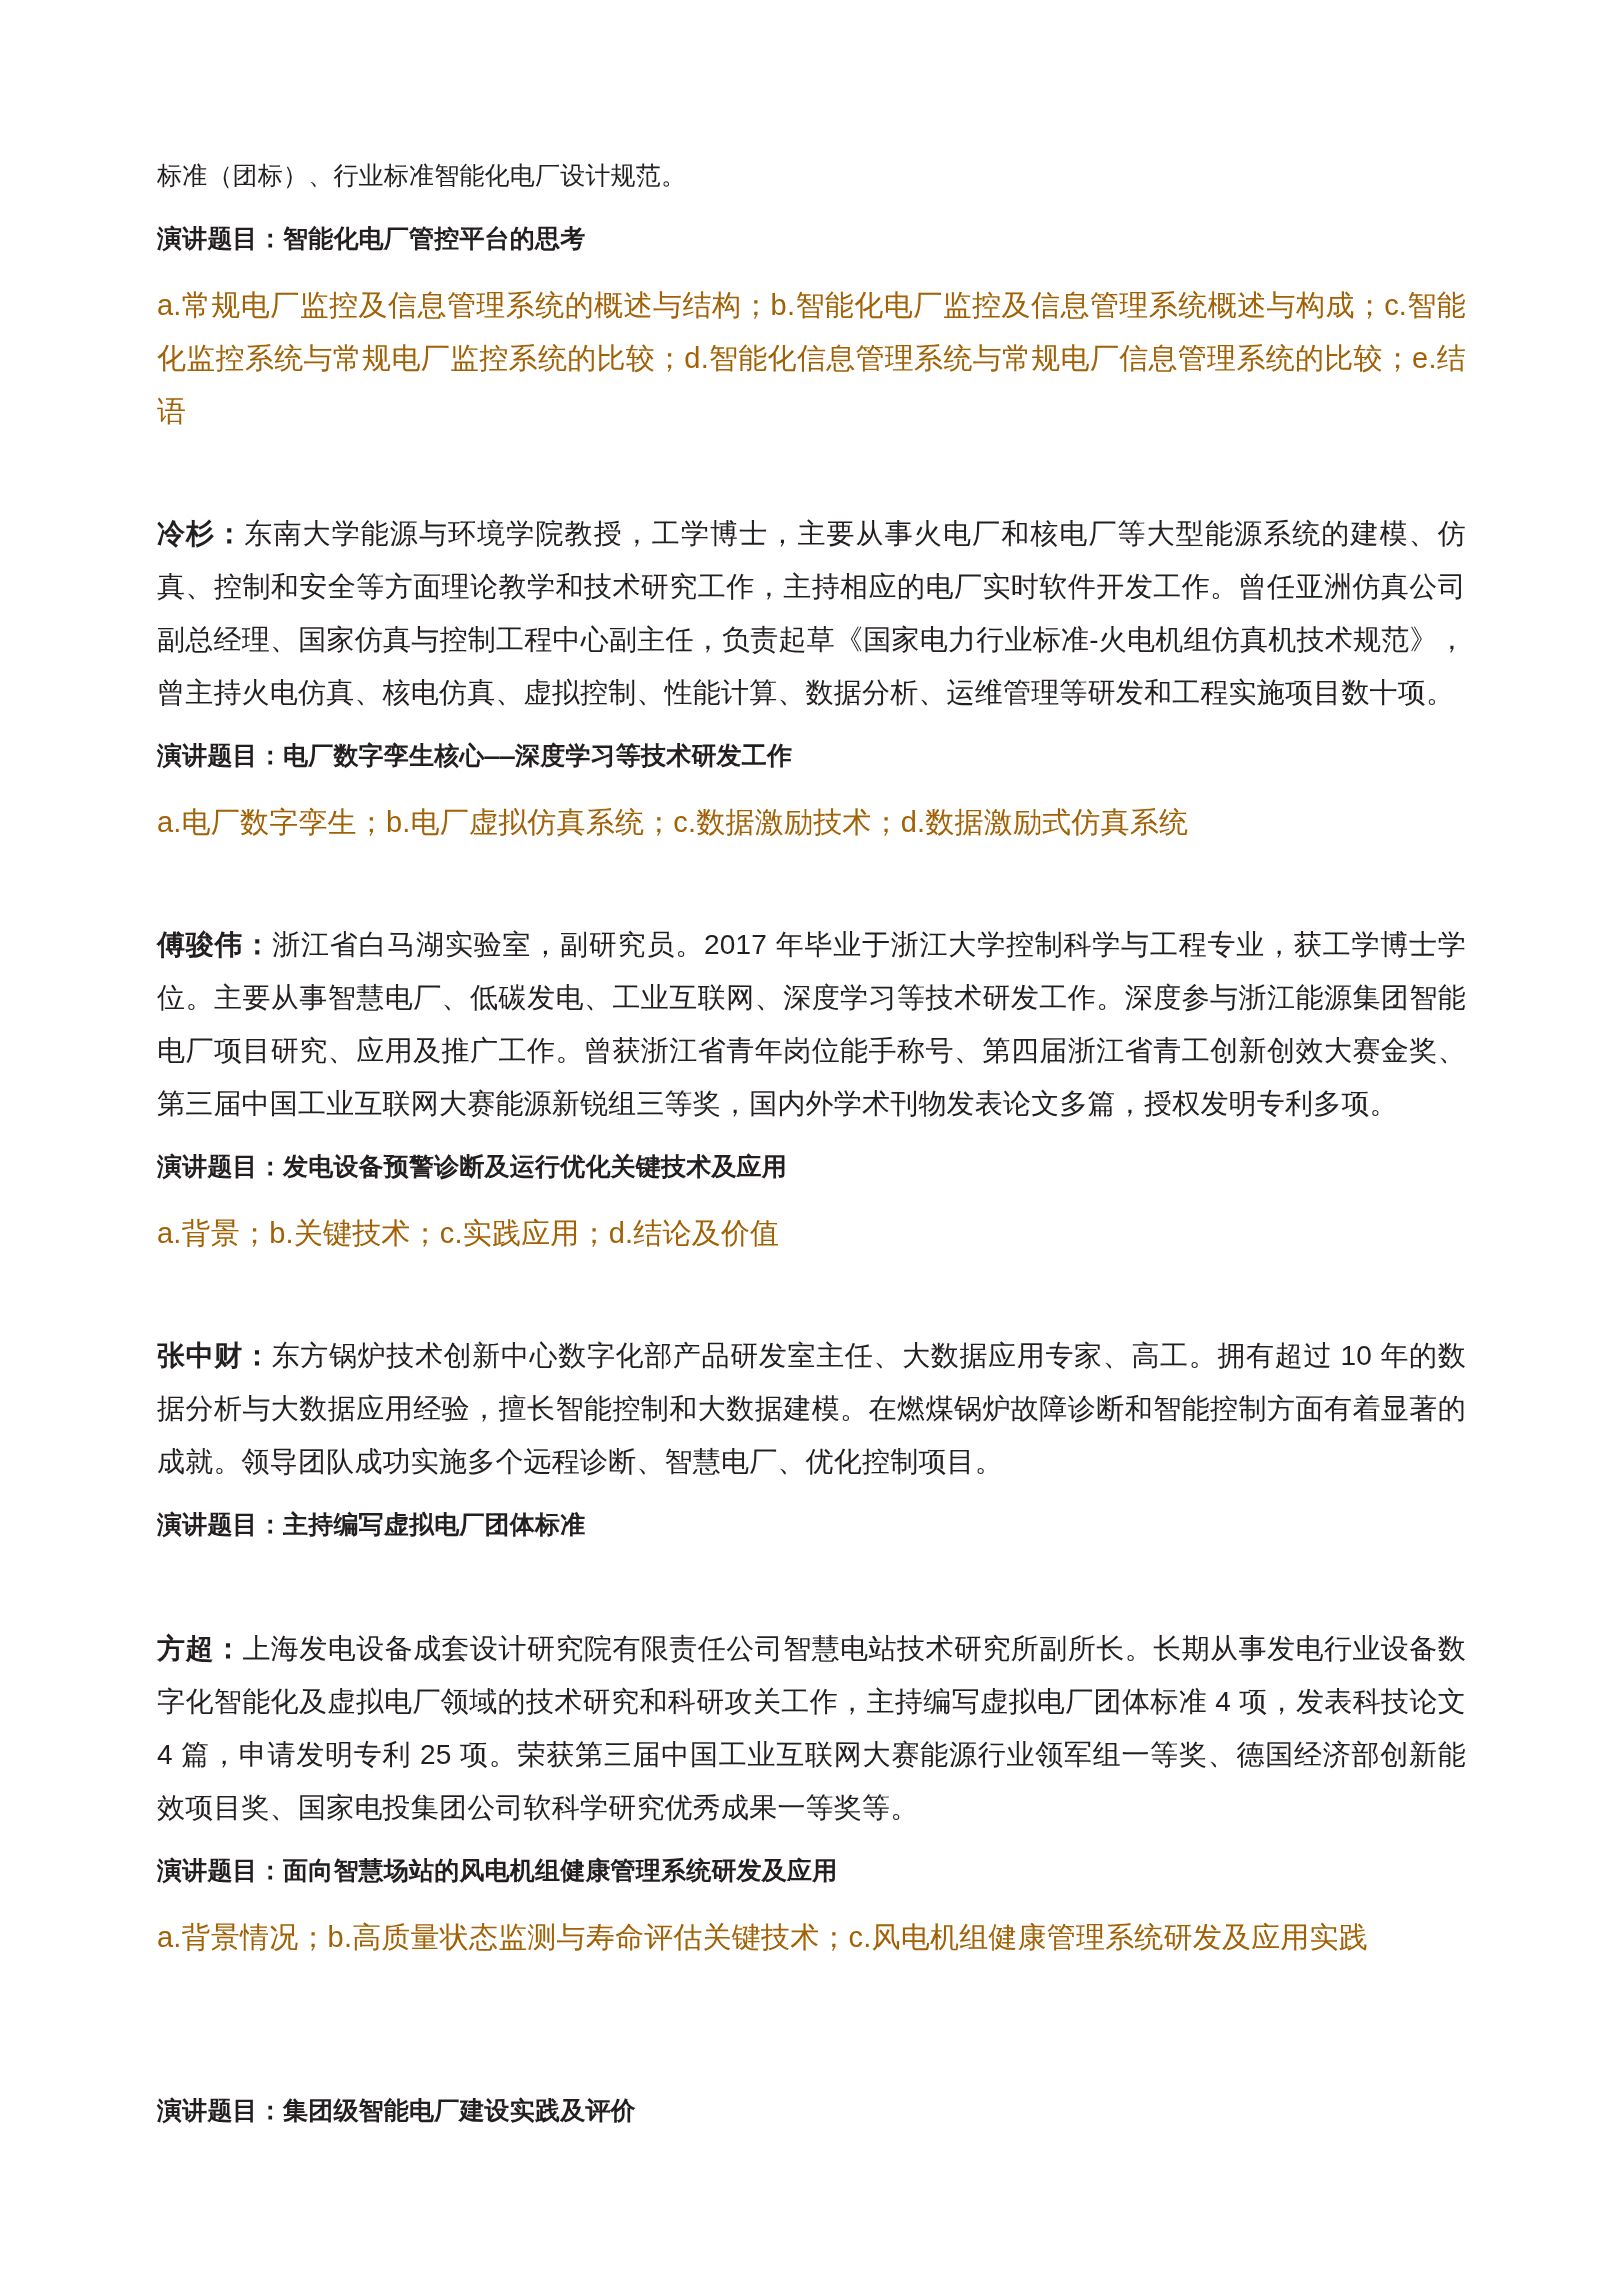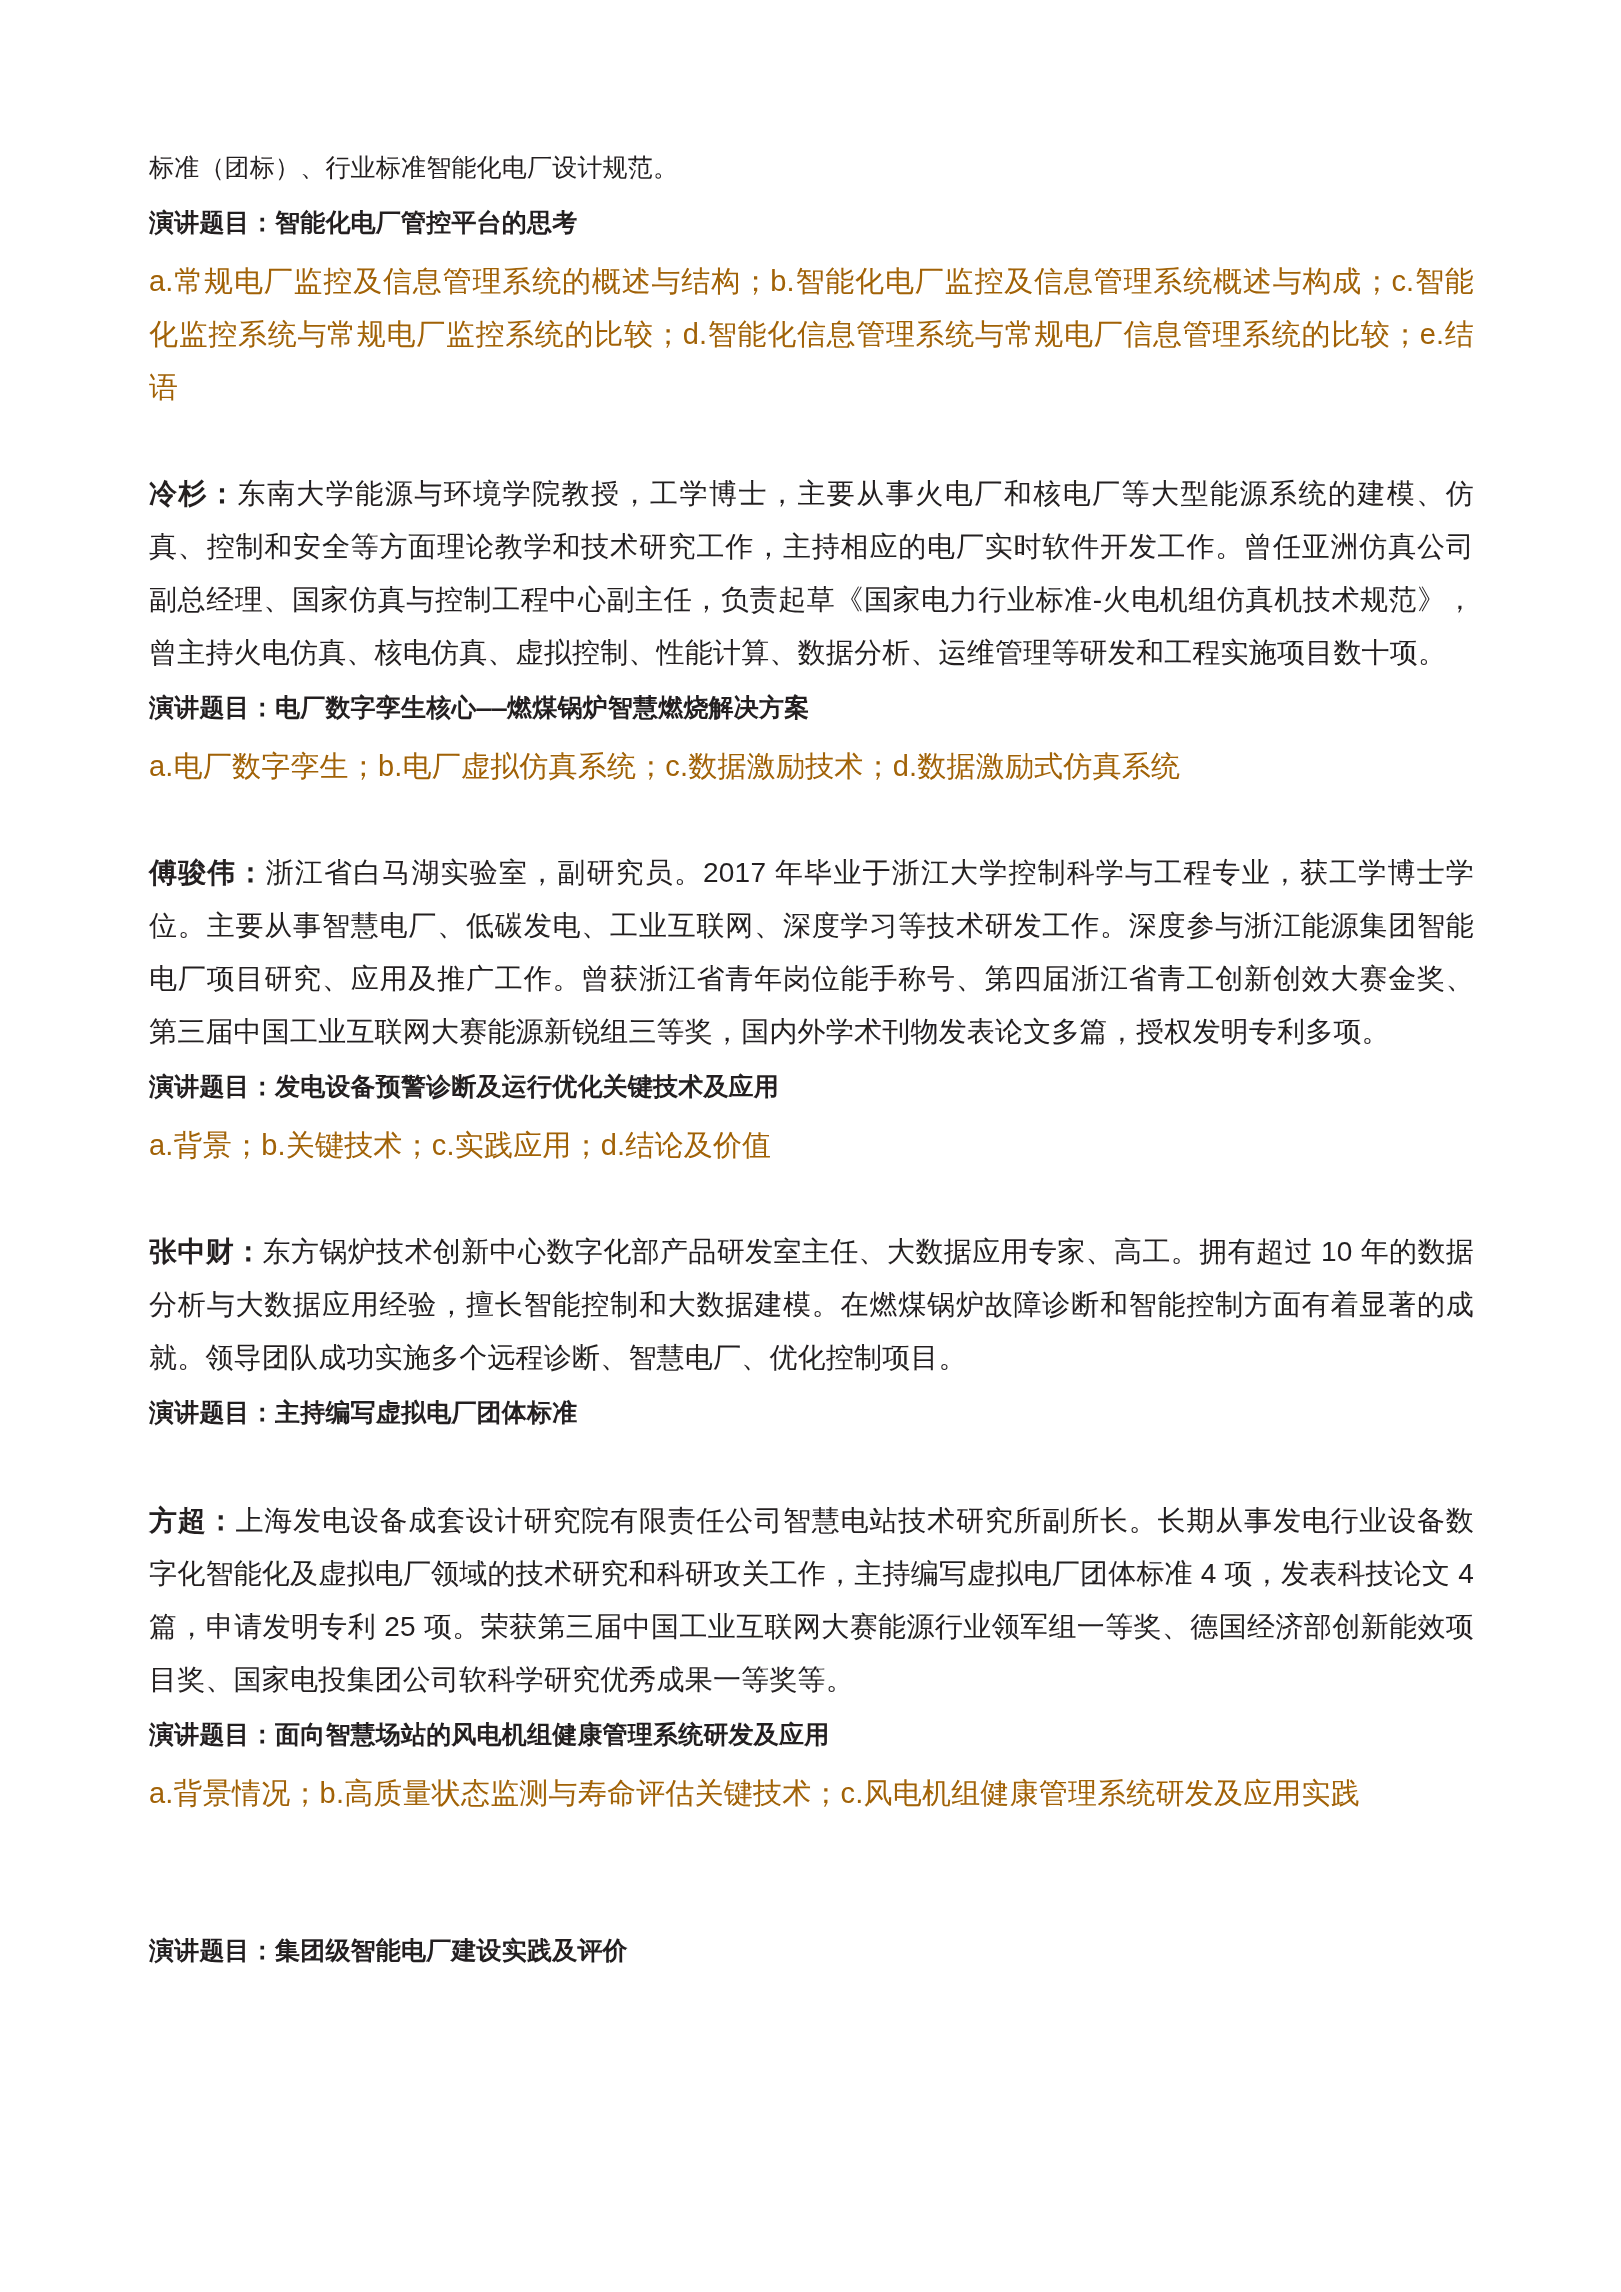--- a/index.html
+++ b/index.html
@@ -19,21 +19,21 @@
     width: 1621px;
     height: 2293px;
     box-sizing: border-box;
     padding: 137px 145px 0 145px;
     background: #ffffff;
   }
   .doc-body {
     width: 1333px;
   }
   p {
-    margin: 4px;
+    margin: 12px;
   }
   .line-top {
     font-size: 25px;
     line-height: 53px;
     color: #231f20;
     letter-spacing: 0.2px;
   }
   .block {
     margin-top: 0;
   }
@@ -77,21 +77,21 @@
 
     <div class="block">
       <p class="title-line"><span>演讲题目：</span><span>智能化电厂管控平台的思考</span></p>
       <p class="outline">a.常规电厂监控及信息管理系统的概述与结构；b.智能化电厂监控及信息管理系统概述与构成；c.智能化监控系统与常规电厂监控系统的比较；d.智能化信息管理系统与常规电厂信息管理系统的比较；e.结语</p>
     </div>
 
     <div class="gap-sm"></div>
 
     <div class="block">
       <p class="bio"><span class="name">冷杉：</span><span>东南大学能源与环境学院教授，工学博士，主要从事火电厂和核电厂等大型能源系统的建模、仿真、控制和安全等方面理论教学和技术研究工作，主持相应的电厂实时软件开发工作。曾任亚洲仿真公司副总经理、国家仿真与控制工程中心副主任，负责起草《国家电力行业标准-火电机组仿真机技术规范》，曾主持火电仿真、核电仿真、虚拟控制、性能计算、数据分析、运维管理等研发和工程实施项目数十项。</span></p>
-      <p class="title-line"><span>演讲题目：</span><span>电厂数字孪生核心——燃煤锅炉智慧燃烧解决方案</span></p>
+      <p class="title-line"><span>演讲题目：</span><span>电厂数字孪生核心——深度学习等技术研发工作</span></p>
       <p class="outline">a.电厂数字孪生；b.电厂虚拟仿真系统；c.数据激励技术；d.数据激励式仿真系统</p>
     </div>
 
     <div class="gap-sm"></div>
 
     <div class="block">
       <p class="bio"><span class="name">傅骏伟：</span><span>浙江省白马湖实验室，副研究员。2017 年毕业于浙江大学控制科学与工程专业，获工学博士学位。主要从事智慧电厂、低碳发电、工业互联网、深度学习等技术研发工作。深度参与浙江能源集团智能电厂项目研究、应用及推广工作。曾获浙江省青年岗位能手称号、第四届浙江省青工创新创效大赛金奖、第三届中国工业互联网大赛能源新锐组三等奖，国内外学术刊物发表论文多篇，授权发明专利多项。</span></p>
       <p class="title-line"><span>演讲题目：</span><span>发电设备预警诊断及运行优化关键技术及应用</span></p>
       <p class="outline">a.背景；b.关键技术；c.实践应用；d.结论及价值</p>
     </div>

